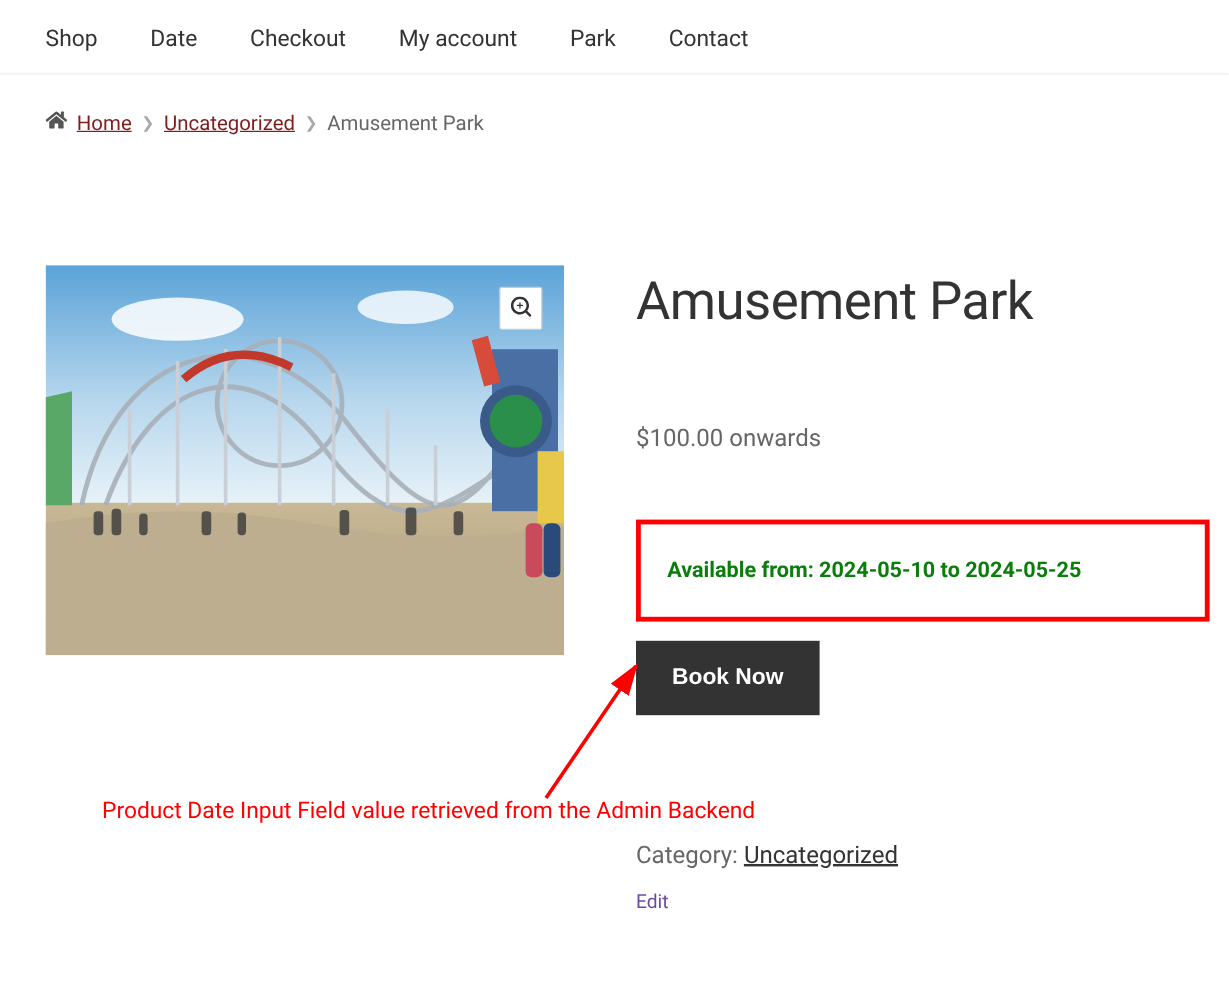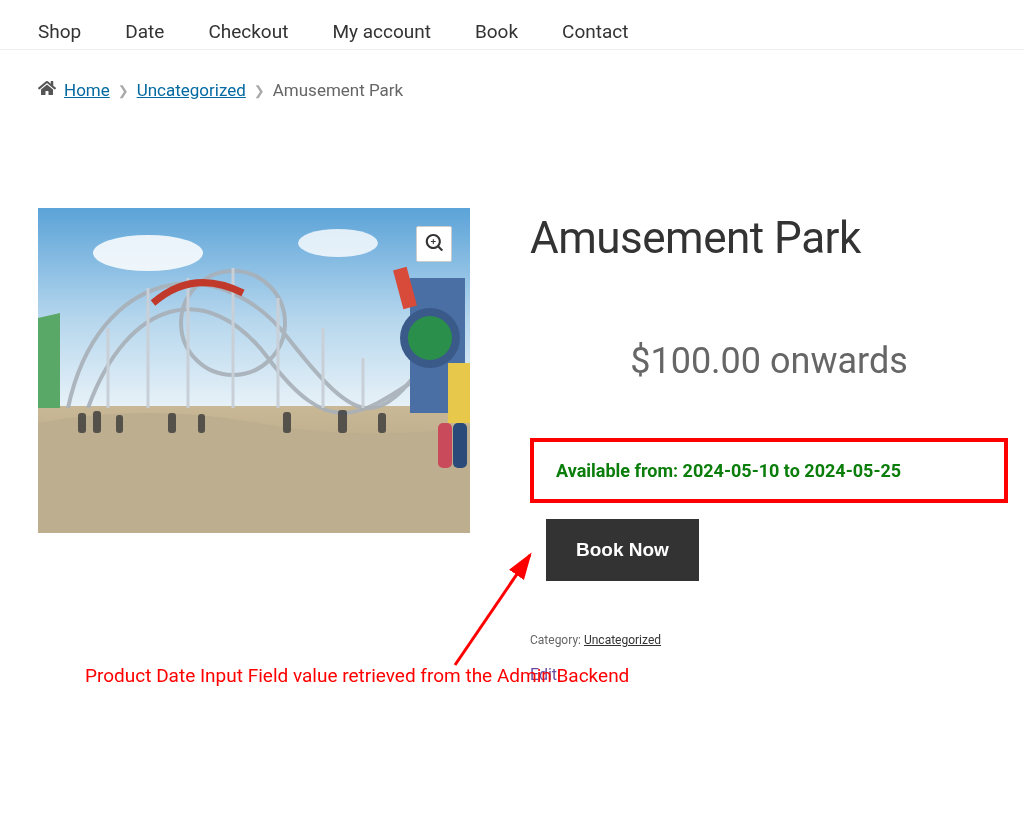--- a/index.html
+++ b/index.html
@@ -5,42 +5,42 @@
     * { margin: 0; padding: 0; box-sizing: border-box; }
     body {
       font-family: -apple-system, BlinkMacSystemFont, "Segoe UI", Roboto, Helvetica, Arial, sans-serif;
       background: #fff;
       color: #333;
       width: 1024px;
       height: 819px;
       position: relative;
     }
     .nav {
-      padding: 20px 38px 6px;
+      padding: 20px 38px 18px;
       border-bottom: 1px solid #eee;
       display: flex;
       gap: 44px;
     }
     .nav a {
       color: #333;
       text-decoration: none;
       font-size: 19px;
       font-weight: 400;
     }
     .breadcrumb {
       padding: 30px 38px 18px;
       display: flex;
       align-items: center;
       gap: 8px;
       font-size: 17px;
       color: #555;
     }
     .breadcrumb .home-link,
     .breadcrumb .cat-link {
-      color: #0369a1;
+      color: #7f1d1d;
       text-decoration: underline;
     }
     .breadcrumb .sep {
       color: #aaa;
       font-size: 13px;
     }
     .breadcrumb .current {
       color: #666;
     }
     .home-icon svg { width: 18px; height: 16px; fill: #555; }
@@ -80,51 +80,49 @@
       flex: 1;
       padding-top: 4px;
     }
     .title {
       font-size: 44px;
       font-weight: 400;
       color: #333;
       letter-spacing: -0.5px;
     }
     .price {
-      font-size: 36px;
+      font-size: 20px;
       color: #666;
       font-weight: 400;
       margin-top: 76px;
-      text-align: center;
     }
     .avail-box {
       margin-top: 56px;
       border: 4px solid #ff0000;
-      padding: 18px 22px;
+      padding: 28px 22px;
       width: 478px;
     }
     .avail-text {
       color: #0a7d0a;
       font-weight: 700;
       font-size: 18px;
     }
     .book-btn {
       margin-top: 16px;
       background: #333;
       color: #fff;
       border: none;
       padding: 20px 30px;
       font-size: 19px;
       font-weight: 700;
       cursor: pointer;
-      margin-left: 16px;
     }
     .meta {
-      margin-top: 52px;
-      font-size: 12px;
+      margin-top: 104px;
+      font-size: 20px;
       color: #666;
     }
     .meta a { color: #333; text-decoration: underline; }
     .edit-link {
       display: inline-block;
       margin-top: 18px;
       color: #6b4ba1;
       font-size: 16px;
       text-decoration: none;
       text-align: right;
@@ -145,21 +143,21 @@
     .arrow svg { width: 120px; height: 130px; overflow: visible; }
   </style>
 </head>
 <body>
 
 <nav class="nav">
   <a href="#">Shop</a>
   <a href="#">Date</a>
   <a href="#">Checkout</a>
   <a href="#">My account</a>
-  <a href="#">Book</a>
+  <a href="#">Park</a>
   <a href="#">Contact</a>
 </nav>
 
 <div class="breadcrumb">
   <span class="home-icon">
     <svg viewBox="0 0 576 512">
         <path d="M280.37 148.26L96 300.11V464a16 16 0 0016 16l112-.29a16 16 0 0015.92-16V368a16 16 0 0116-16h64a16 16 0 0116 16v95.64a16 16 0 0016 16.05L464 480a16 16 0 0016-16V300L295.67 148.26a12.19 12.19 0 00-15.3 0zM571.6 251.47L488 182.56V44.05a12 12 0 00-12-12h-56a12 12 0 00-12 12v72.61L318.47 43a48 48 0 00-61 0L4.34 251.47a12 12 0 00-1.6 16.9l25.5 31A12 12 0 0045.15 301l235.22-193.74a12.19 12.19 0 0115.3 0L530.9 301a12 12 0 0016.9-1.6l25.5-31a12 12 0 00-1.7-16.93z"></path>
       </svg>
   </span>
   <a href="#" class="home-link">Home</a>

